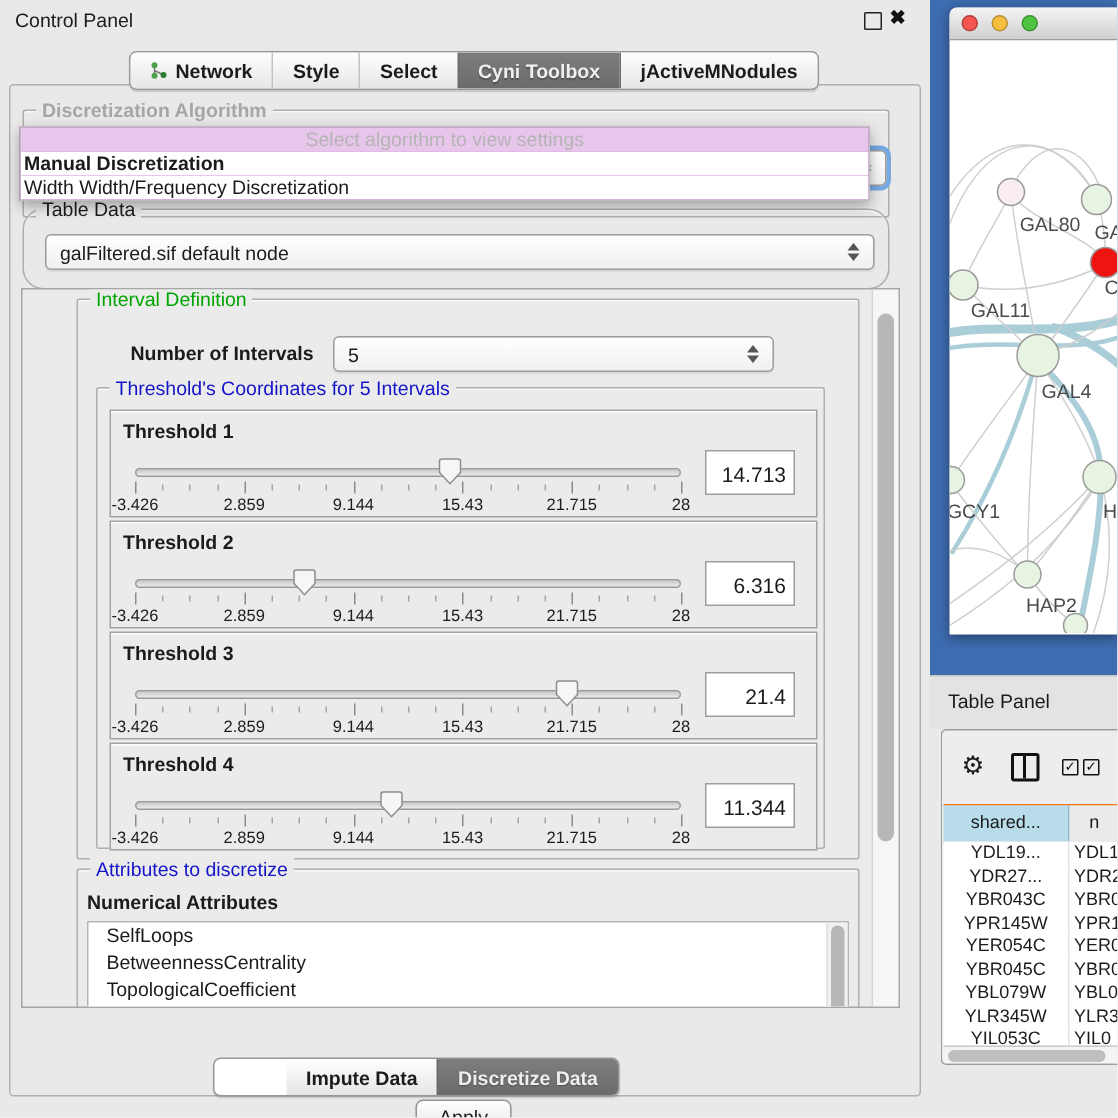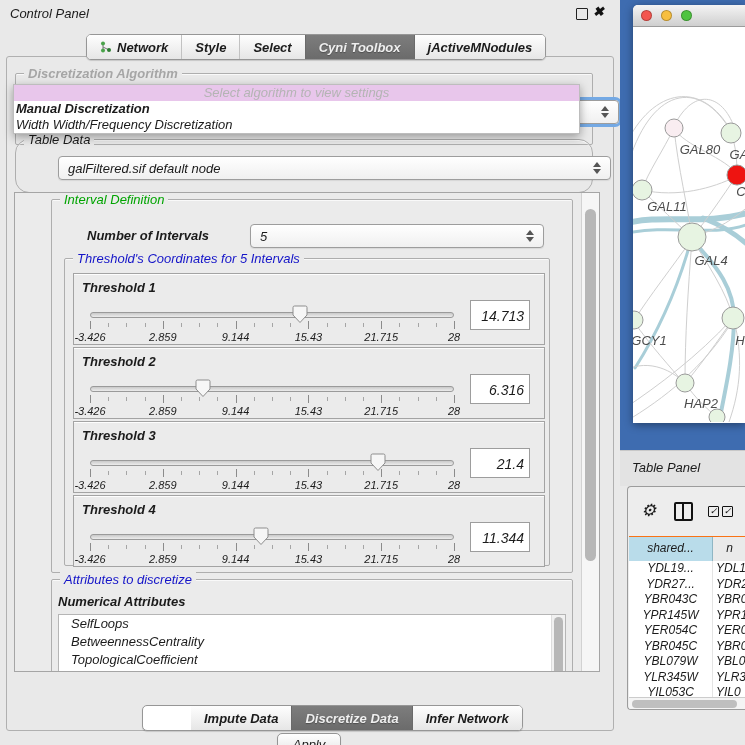--- a/index.html
+++ b/index.html
@@ -1,17 +1,17 @@
 <!DOCTYPE html>
 <html style="--accent_focus: #74a9e4; --group_title_green: #00a400; --group_title_blue: #1414c8; --selected_tab_bg: #6b6b6b; --header_blue: #b9dcea; --desktop_blue: #3e6cb0; --edge_teal: #a9ced8; --edge_gray: #cfcfcf; --node_green: #e7f4e2; --node_pink: #f9edf1; --node_red: #ee1411; --traffic_red: #f3564f; --traffic_yellow: #f7bf3f; --traffic_green: #4fc441;"><head>
 <meta charset="utf-8">
 <style>
   html,body{margin:0;padding:0;}
   #app{position:relative;width:745px;height:745px;overflow:hidden;
-       background:#e9e9e9;font-family:"Liberation Sans",sans-serif;font-size:13px;color:#1b1b1b;font-style:italic;}
+       background:#e9e9e9;font-family:"Liberation Sans",sans-serif;font-size:13px;color:#1b1b1b;}
   
   .titlebar{position:absolute;left:0;top:0;width:620px;height:28px;}
   .titlebar .title{position:absolute;left:10px;top:6px;font-size:13px;}
   .float-ico{position:absolute;left:576px;top:8px;width:10px;height:10px;border:1.5px solid #222;border-radius:1px;}
   .close-ico{position:absolute;left:593px;top:4px;font-size:13px;font-weight:bold;color:#111;}
   
   .segbar{position:absolute;display:flex;height:24px;border:1px solid #969696;border-radius:5px;
           overflow:hidden;background:#fff;box-shadow:0 1px 1px rgba(0,0,0,.15);z-index:6;}
   .seg{display:flex;align-items:center;gap:5px;padding:0 13px;font-size:13px;font-weight:bold;
        background:linear-gradient(#fefefe,#e6e6e6);border-left:1px solid #c2c2c2;cursor:default;}
@@ -20,21 +20,21 @@
   .seg.sel+.seg{border-left-color:#6a6a6a;}
   
   .main-panel{position:absolute;left:6px;top:56px;width:606px;height:673px;border:1px solid #b0b0b0;border-radius:3px;background:#e9e9e9;}
   .groupbox{position:absolute;border:1px solid #aeaeae;border-radius:2px;box-shadow:inset 0 1px 0 rgba(255,255,255,.7);}
   .group-title{position:absolute;top:-8px;left:8px;padding:0 4px;background:#e9e9e9;font-size:13px;}
   .group-title.green{color:var(--group_title_green);}
   .group-title.blue{color:var(--group_title_blue);}
   .group-title.ghost{color:#a6a6a6;font-weight:bold;}
   .combo{position:absolute;height:22px;border:1px solid #9d9d9d;border-radius:4px;
          background:linear-gradient(#ffffff,#f0f0f0);display:flex;align-items:center;
-         padding:0 22px 0 9px;font-size:13px;box-shadow:0 1px 1px rgba(0,0,0,.08);margin-left:28px;}
+         padding:0 22px 0 9px;font-size:13px;box-shadow:0 1px 1px rgba(0,0,0,.08);}
   .combo.focused{box-shadow:0 0 0 3px var(--accent_focus);}
   .spinner{position:absolute;right:8px;top:4px;width:9px;height:14px;}
   .spinner:before,.spinner:after{content:"";position:absolute;left:0;border-left:4.5px solid transparent;border-right:4.5px solid transparent;}
   .spinner:before{top:1px;border-bottom:5px solid #555;}
   .spinner:after{bottom:1px;border-top:5px solid #555;}
   
   .algo-popup{position:absolute;left:13px;top:84px;width:565px;z-index:20;background:#a21caf;
               border:1px solid #bdbdbd;box-shadow:0 3px 9px rgba(0,0,0,.35);}
   .popup-hint{height:16px;line-height:16px;text-align:center;color:#b4b4b4;font-size:13px;background:rgba(255,255,255,.75);}
   .popup-opt{height:16px;line-height:16px;padding-left:2px;font-size:13px;background:#fff;}
@@ -364,23 +364,20 @@
       <div class="thumb" style="top:16px;height:352px;"></div>
     </div>
   </div>
 
   <div class="segbar" id="bottom-tabs" style="left:142px;top:705px;padding-left:48px;">
       <div class="seg">
         <span class="seg-label">Impute Data</span>
       </div>
       <div class="seg sel">
         <span class="seg-label">Discretize Data</span>
-      </div>
-      <div class="seg">
-        <span class="seg-label">Infer Network</span>
       </div>
     </div>
 
   <div class="desktop-blue"></div>
 
   <div class="net-window">
     <div class="net-titlebar">
       <span class="tl" id="tl-red" style="left: 8px; background: rgb(243, 86, 79);"></span>
       <span class="tl" id="tl-yellow" style="left: 28px; background: rgb(247, 191, 63);"></span>
       <span class="tl" id="tl-green" style="left: 48px; background: rgb(79, 196, 65);"></span>

